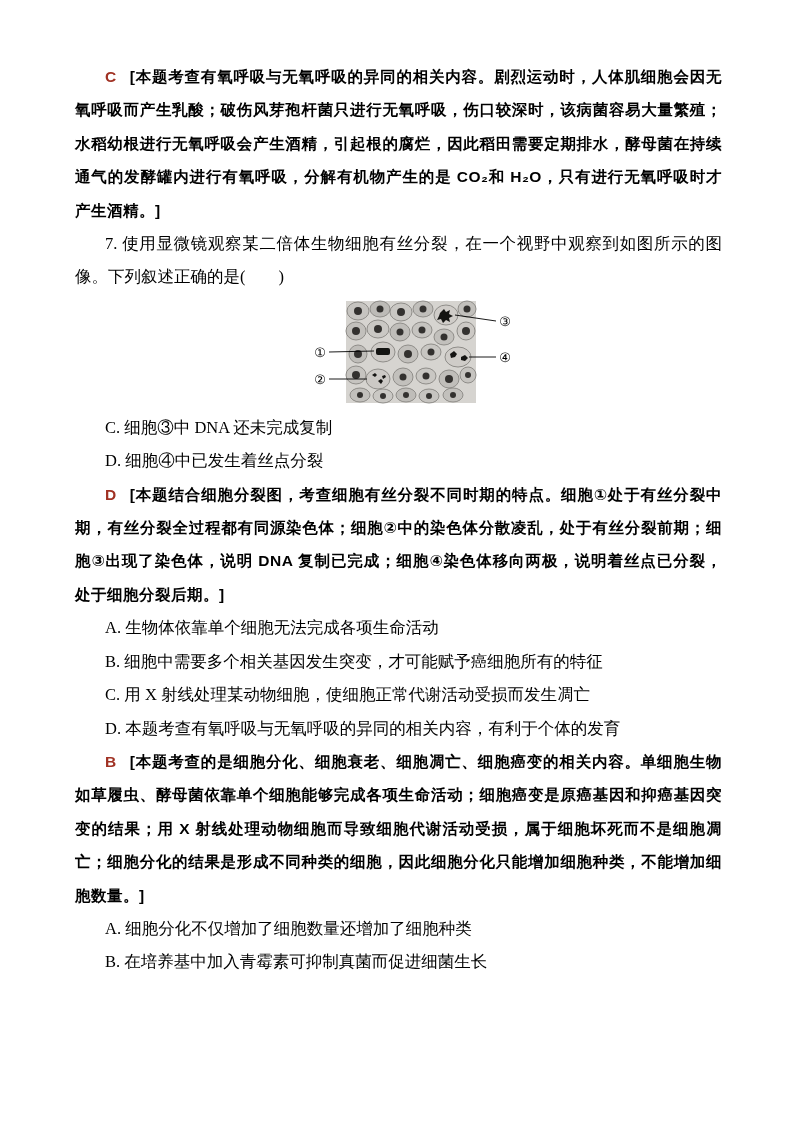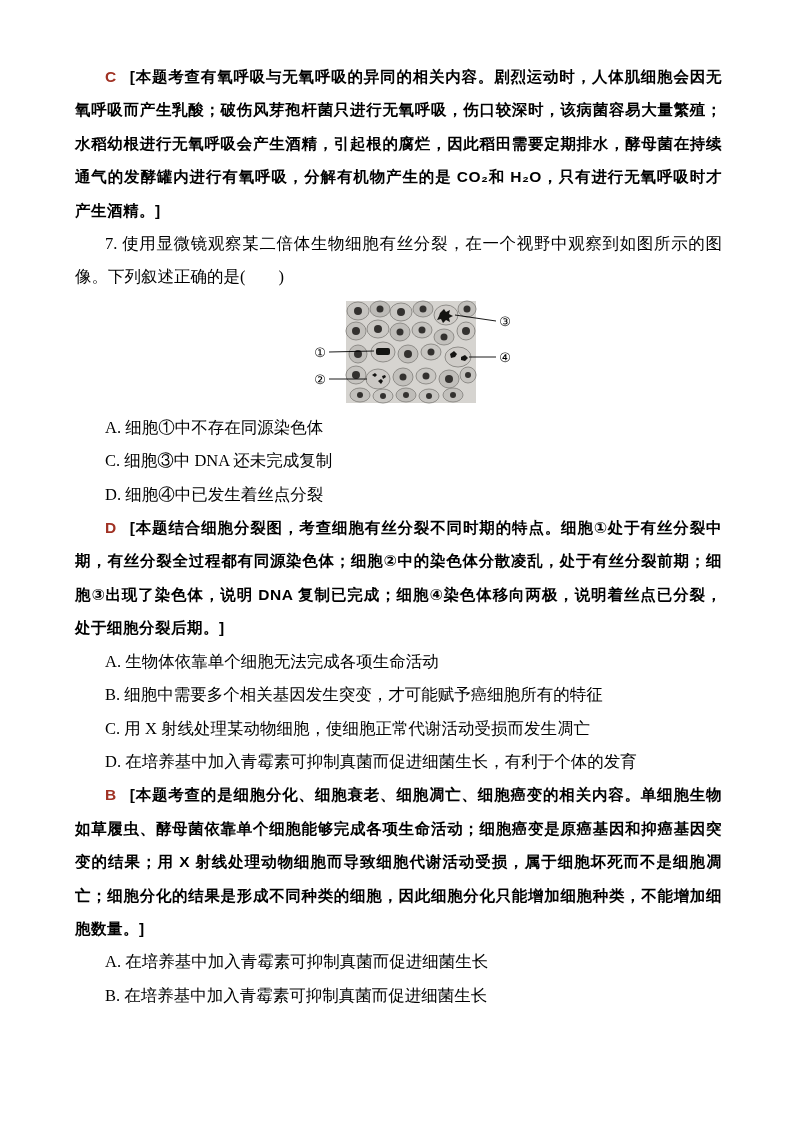--- a/index.html
+++ b/index.html
@@ -130,29 +130,28 @@
       </g>
       <g text-anchor="middle" class="fig-label">
         <text x="12" y="58">①</text>
         <text x="12" y="85">②</text>
         <text x="197" y="27">③</text>
         <text x="197" y="63">④</text>
       </g>
     </svg>
   </div>
 
-  <p class="option">A. 细胞①中不存在同源染色体</p>
   <p class="option">C. 细胞③中 DNA 还未完成复制</p>
   <p class="option">D. 细胞④中已发生着丝点分裂</p>
 
   <p class="answer-block"><span class="ans-letter">D</span><span>[本题结合细胞分裂图，考查细胞有丝分裂不同时期的特点。细胞①处于有丝分裂中期，有丝分裂全过程都有同源染色体；细胞②中的染色体分散凌乱，处于有丝分裂前期；细胞③出现了染色体，说明 DNA 复制已完成；细胞④染色体移向两极，说明着丝点已分裂，处于细胞分裂后期。]</span></p>
 
   <p class="option">A. 生物体依靠单个细胞无法完成各项生命活动</p>
   <p class="option">B. 细胞中需要多个相关基因发生突变，才可能赋予癌细胞所有的特征</p>
   <p class="option">C. 用 X 射线处理某动物细胞，使细胞正常代谢活动受损而发生凋亡</p>
-  <p class="option">D. 在培养基中加入青霉素可抑制真菌而促进细菌生长，有利于个体的发育</p>
+  <p class="option">D. 本题考查有氧呼吸与无氧呼吸的异同的相关内容，有利于个体的发育</p>
 
   <p class="answer-block"><span class="ans-letter">B</span><span>[本题考查的是细胞分化、细胞衰老、细胞凋亡、细胞癌变的相关内容。单细胞生物如草履虫、酵母菌依靠单个细胞能够完成各项生命活动；细胞癌变是原癌基因和抑癌基因突变的结果；用 X 射线处理动物细胞而导致细胞代谢活动受损，属于细胞坏死而不是细胞凋亡；细胞分化的结果是形成不同种类的细胞，因此细胞分化只能增加细胞种类，不能增加细胞数量。]</span></p>
 
-  <p class="option">A. 在培养基中加入青霉素可抑制真菌而促进细菌生长</p>
+  <p class="option">A. 细胞分化不仅增加了细胞数量还增加了细胞种类</p>
   <p class="option">B. 在培养基中加入青霉素可抑制真菌而促进细菌生长</p>
 
 </div>
 
 </body></html>

